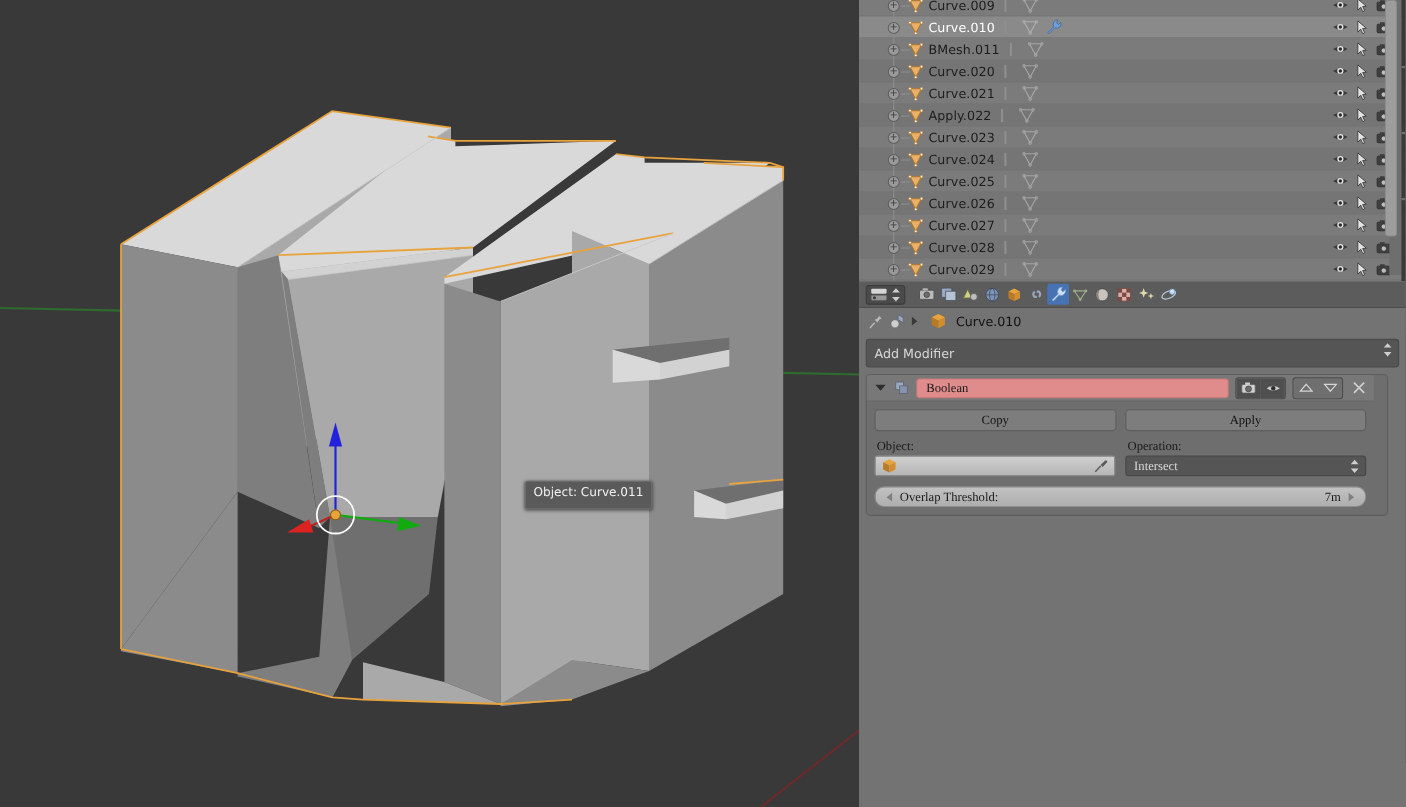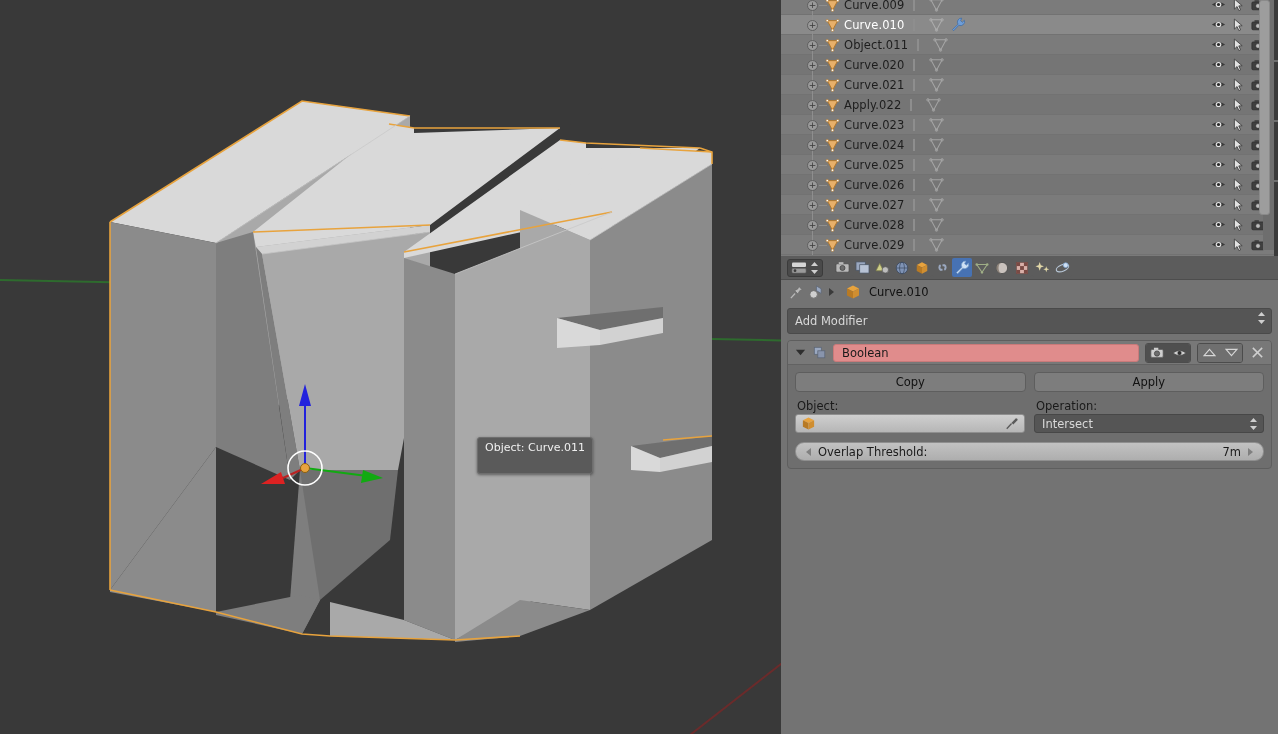--- a/index.html
+++ b/index.html
@@ -46,21 +46,21 @@
   #manipulator { position: absolute; left: 255px; top: 380px; width: 150px; height: 120px; }
 
   
   #viewport-tooltip {
     position: absolute; left: 477px; top: 437px;
     background: #5a5a5a;
     border: 1px solid #6e6e6e;
     border-radius: 3px;
     color: #f0f0f0;
     font-size: 11px;
-    padding: 3px 7px 19px 7px;
+    padding: 3px 7px 8px 7px;
     white-space: nowrap;
     box-shadow: 0 1px 3px rgba(0,0,0,.45);
   }
 
   
   #right-col {
     position: absolute; left: 781px; top: 0;
     width: 497px; height: 734px;
     background: #7a7a7a;
   }
@@ -188,25 +188,26 @@
     border-radius: 3px;
     display: flex; align-items: center;
     padding: 12px 7px;
     color: #d8d8d8;
     font-size: 11.5px;
     position: relative;
   }
   #add-modifier .arrows { position:absolute; right:5px; top:2px; }
 
   #modifier-panel {
-    margin: 6px 6px 0 6px;
+    margin: 6px 16px 0 6px;
     border: 1px solid #5e5e5e;
     border-radius: 4px;
     background: #6e6e6e;
-    padding: 0 0 7px 0;
+    padding: 0 12px 7px 0;
+    font-family: Liberation Serif, serif;
   }
   #mod-header {
     height: 24px;
     display: flex; align-items: center;
     padding: 0 6px;
     background: #787878;
     border-bottom: 1px solid #626262;
     border-radius: 3px 3px 0 0;
     gap: 6px;
   }
@@ -487,21 +488,21 @@
               <span class="ol-vline"></span>
               <span class="ol-hline"></span>
               <span class="ol-expand">+</span>
               <svg class="ol-curve-ico" viewBox="0 0 16 16">
       <polygon points="2,3 14,3 8,14" fill="#e8b06a" stroke="#b1782c" stroke-width="1.1"></polygon>
       <circle cx="2" cy="3" r="1.4" fill="#fff" stroke="#b1782c" stroke-width=".8"></circle>
       <circle cx="14" cy="3" r="1.4" fill="#fff" stroke="#b1782c" stroke-width=".8"></circle>
       <circle cx="8" cy="14" r="1.4" fill="#fff" stroke="#b1782c" stroke-width=".8"></circle>
     </svg>
             </div>
-            <span class="ol-name">Object.011</span>
+            <span class="ol-name">BMesh.011</span>
             <span class="ol-sep"></span>
             <svg class="ol-data-ico" viewBox="0 0 16 16">
       <polygon points="2,3 14,3 8,14" fill="none" stroke="#c9c9c9" stroke-width="1.1"></polygon>
       <circle cx="2" cy="3" r="1.3" fill="none" stroke="#c9c9c9" stroke-width=".9"></circle>
       <circle cx="14" cy="3" r="1.3" fill="none" stroke="#c9c9c9" stroke-width=".9"></circle>
       <circle cx="8" cy="14" r="1.3" fill="none" stroke="#c9c9c9" stroke-width=".9"></circle>
     </svg>
             <span class="ol-spacer"></span>
             <span class="ol-restrict">
               <span>

